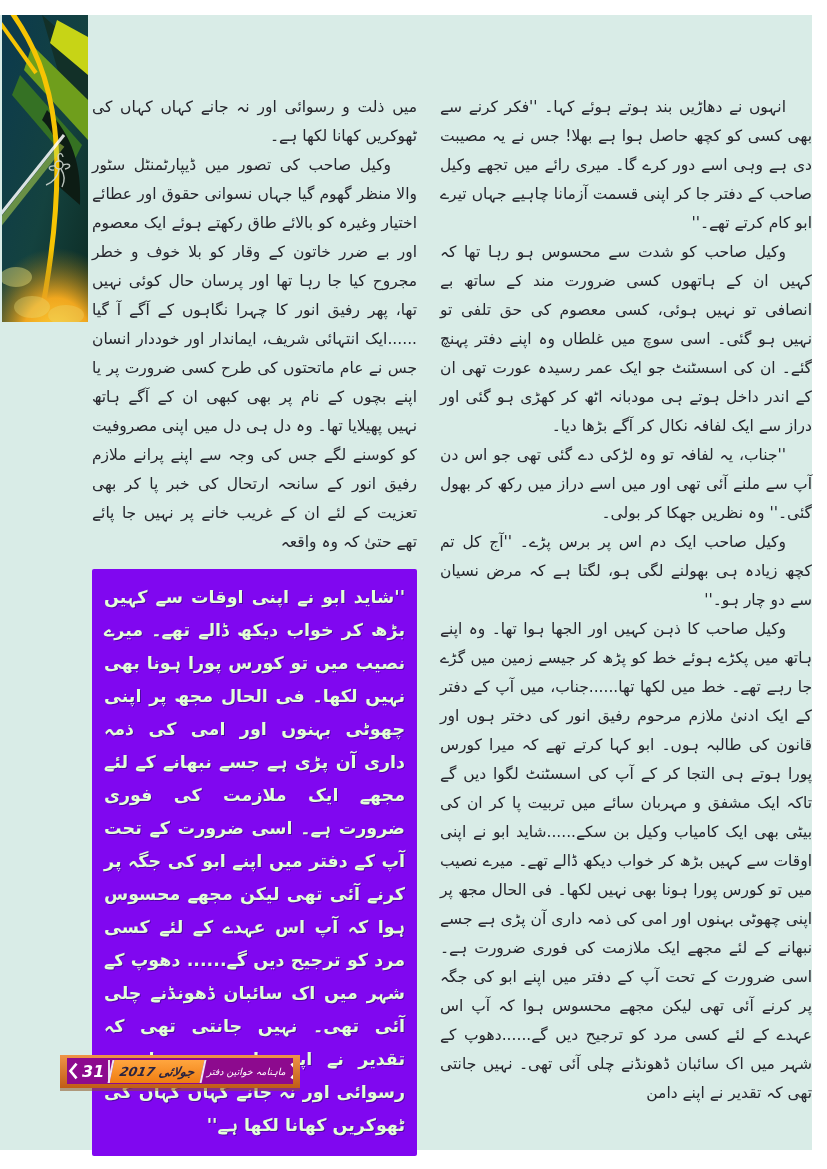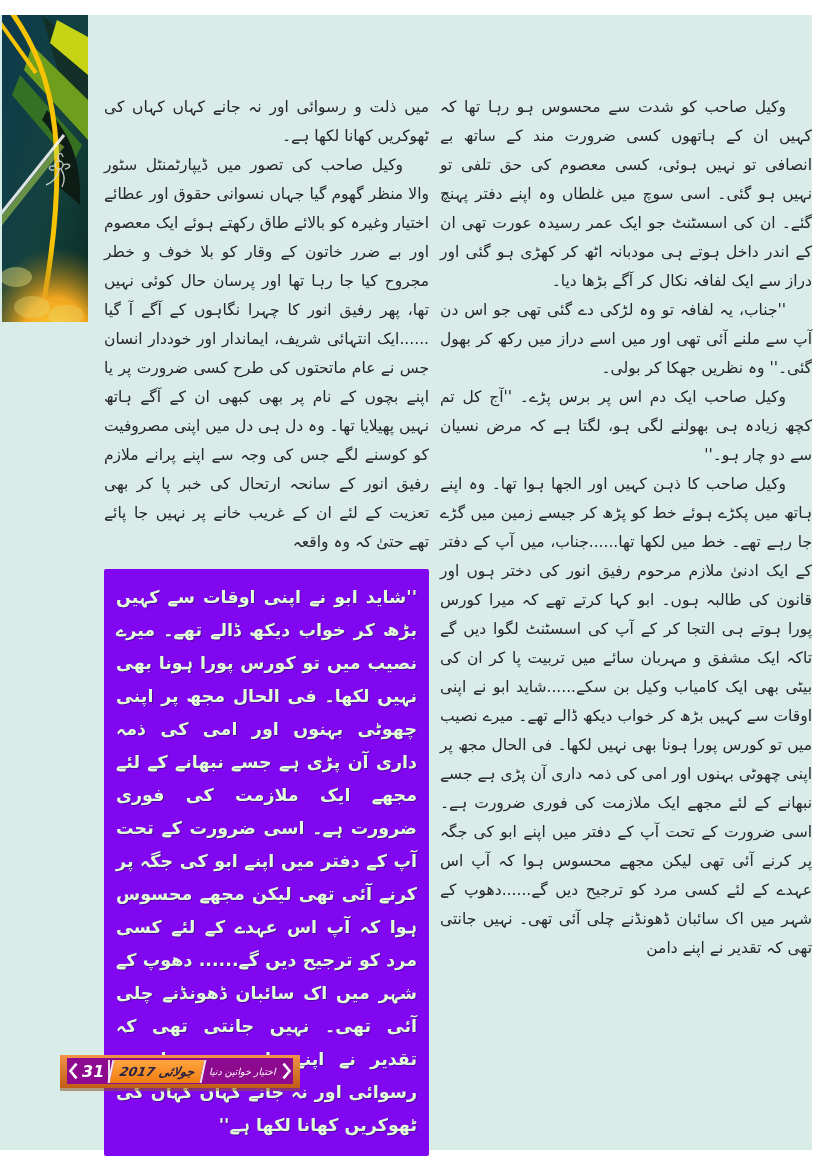--- a/index.html
+++ b/index.html
@@ -8,21 +8,21 @@
   .page{position:absolute;left:0;top:15px;width:812px;height:1135px;background:#d9ece7;}
 
   
   .artwork{position:absolute;left:2px;top:0;width:86px;height:307px;overflow:hidden;}
 
   
   .col{position:absolute;direction:rtl;text-align:justify;color:#27272e;}
   .col p{margin:0 0 0 0;font-size:15.5px;line-height:29px;}
   .col p.indent{text-indent:26px;}
   .right-col{left:440px;top:78px;width:372px;}
-  .left-col{left:104px;top:78px;width:325px;}
+  .left-col{left:92px;top:78px;width:325px;}
   .left-top{min-height:296px;}
 
   .quote-box{background:#8007f0;margin:12px 0 14px 0;padding:12px 12px 14px 12px;
              border-radius:2px;}
   .quote-box p{color:#e3ffd9;font-weight:bold;font-size:17.5px;line-height:33px;
                text-shadow:1px 1px 0 #4d0a9e;margin:0;}
 
   
   .footer-bar{position:absolute;left:60px;top:1040px;width:240px;height:33px;
               background:linear-gradient(#ef9448,#c05c16);
@@ -78,20 +78,21 @@
           <path d="M57,146 C54,138 60,136 61,142"></path>
           <path d="M61,150 C69,147 70,153 63,154"></path>
           <path d="M53,151 C45,150 46,156 52,155"></path>
           <path d="M57,154 C56,162 50,168 44,170"></path>
           <path d="M59,154 C63,160 63,166 60,172"></path>
         </g>
       </svg>
     </div>
 
     <section class="col right-col">
+      <p class="indent">انہوں نے دھاڑیں بند ہوتے ہوئے کہا۔ ''فکر کرنے سے بھی کسی کو کچھ حاصل ہوا ہے بھلا! جس نے یہ مصیبت دی ہے وہی اسے دور کرے گا۔ میری رائے میں تجھے وکیل صاحب کے دفتر جا کر اپنی قسمت آزمانا چاہیے جہاں تیرے ابو کام کرتے تھے۔''</p>
       <p class="indent">وکیل صاحب کو شدت سے محسوس ہو رہا تھا کہ کہیں ان کے ہاتھوں کسی ضرورت مند کے ساتھ بے انصافی تو نہیں ہوئی، کسی معصوم کی حق تلفی تو نہیں ہو گئی۔ اسی سوچ میں غلطاں وہ اپنے دفتر پہنچ گئے۔ ان کی اسسٹنٹ جو ایک عمر رسیدہ عورت تھی ان کے اندر داخل ہوتے ہی مودبانہ اٹھ کر کھڑی ہو گئی اور دراز سے ایک لفافہ نکال کر آگے بڑھا دیا۔</p>
       <p class="indent">''جناب، یہ لفافہ تو وہ لڑکی دے گئی تھی جو اس دن آپ سے ملنے آئی تھی اور میں اسے دراز میں رکھ کر بھول گئی۔'' وہ نظریں جھکا کر بولی۔</p>
       <p class="indent">وکیل صاحب ایک دم اس پر برس پڑے۔ ''آج کل تم کچھ زیادہ ہی بھولنے لگی ہو، لگتا ہے کہ مرض نسیان سے دو چار ہو۔''</p>
       <p class="indent">وکیل صاحب کا ذہن کہیں اور الجھا ہوا تھا۔ وہ اپنے ہاتھ میں پکڑے ہوئے خط کو پڑھ کر جیسے زمین میں گڑے جا رہے تھے۔ خط میں لکھا تھا......جناب، میں آپ کے دفتر کے ایک ادنیٰ ملازم مرحوم رفیق انور کی دختر ہوں اور قانون کی طالبہ ہوں۔ ابو کہا کرتے تھے کہ میرا کورس پورا ہوتے ہی التجا کر کے آپ کی اسسٹنٹ لگوا دیں گے تاکہ ایک مشفق و مہربان سائے میں تربیت پا کر ان کی بیٹی بھی ایک کامیاب وکیل بن سکے......شاید ابو نے اپنی اوقات سے کہیں بڑھ کر خواب دیکھ ڈالے تھے۔ میرے نصیب میں تو کورس پورا ہونا بھی نہیں لکھا۔ فی الحال مجھ پر اپنی چھوٹی بہنوں اور امی کی ذمہ داری آن پڑی ہے جسے نبھانے کے لئے مجھے ایک ملازمت کی فوری ضرورت ہے۔ اسی ضرورت کے تحت آپ کے دفتر میں اپنے ابو کی جگہ پر کرنے آئی تھی لیکن مجھے محسوس ہوا کہ آپ اس عہدے کے لئے کسی مرد کو ترجیح دیں گے......دھوپ کے شہر میں اک سائبان ڈھونڈنے چلی آئی تھی۔ نہیں جانتی تھی کہ تقدیر نے اپنے دامن</p>
     </section>
 
     <section class="col left-col">
       <div class="left-top">
         <p>میں ذلت و رسوائی اور نہ جانے کہاں کہاں کی ٹھوکریں کھانا لکھا ہے۔</p>
         <p class="indent">وکیل صاحب کی تصور میں ڈیپارٹمنٹل سٹور والا منظر گھوم گیا جہاں نسوانی حقوق اور عطائے اختیار وغیرہ کو بالائے طاق رکھتے ہوئے ایک معصوم اور بے ضرر خاتون کے وقار کو بلا خوف و خطر مجروح کیا جا رہا تھا اور پرسان حال کوئی نہیں تھا، پھر رفیق انور کا چہرا نگاہوں کے آگے آ گیا ......ایک انتہائی شریف، ایماندار اور خوددار انسان جس نے عام ماتحتوں کی طرح کسی ضرورت پر یا اپنے بچوں کے نام پر بھی کبھی ان کے آگے ہاتھ نہیں پھیلایا تھا۔ وہ دل ہی دل میں اپنی مصروفیت کو کوسنے لگے جس کی وجہ سے اپنے پرانے ملازم رفیق انور کے سانحہ ارتحال کی خبر پا کر بھی تعزیت کے لئے ان کے غریب خانے پر نہیں جا پائے تھے حتیٰ کہ وہ واقعہ</p>
@@ -102,21 +103,21 @@
 
     </section>
 
     <div class="footer-bar">
       <div class="badge">
         <svg class="chev" viewBox="0 0 13 23">
           <polyline points="10,3 3,11.5 10,20" fill="none" stroke="#ffffff" stroke-width="3"></polyline>
         </svg>
         <span class="pagenum">31</span>
         <span class="date-seg">جولائی 2017</span>
-        <span class="title-seg">اختیار خواتین دنیا</span>
+        <span class="title-seg">ماہنامہ خواتین دفتر</span>
         <svg class="chev" viewBox="0 0 13 23">
           <polyline points="3,3 10,11.5 3,20" fill="none" stroke="#ffffff" stroke-width="3"></polyline>
         </svg>
       </div>
     </div>
 
   </div>
 </div>
 
 </body></html>

